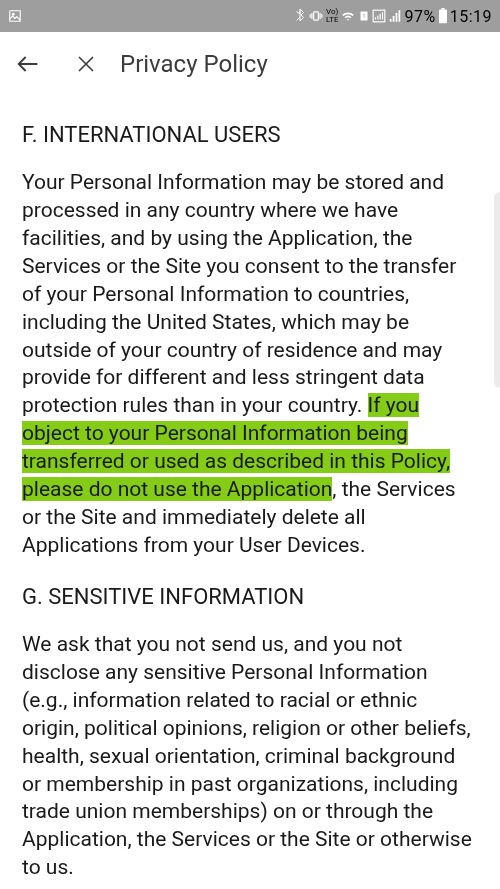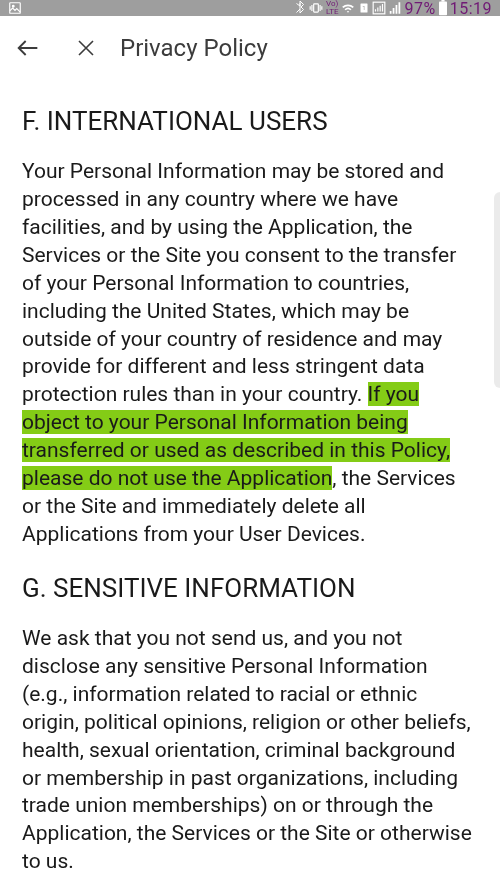--- a/index.html
+++ b/index.html
@@ -1,20 +1,20 @@
 <!DOCTYPE html>
 <html><head>
 <meta charset="utf-8">
 <style>
   * { margin: 0; padding: 0; box-sizing: border-box; }
   html, body { width: 500px; height: 889px; overflow: hidden; font-family: -apple-system, Roboto, "Helvetica Neue", Arial, sans-serif; background: #ffffff; }
   .status-bar {
-    height: 16px;
+    height: 32px;
     background: #9e9e9e;
-    color: #701a75;
+    color: #000000;
     display: flex;
     align-items: center;
     justify-content: flex-end;
     padding: 0 8px;
     font-size: 16px;
     gap: 2px;
   }
   .status-bar .sb-left-icon { margin-right: auto; font-size:14px; }
   .status-bar span { display:inline-flex; align-items:center; }
   .sb-icon { font-size: 14px; line-height:1; }
@@ -36,21 +36,21 @@
   .app-bar .title {
     font-size: 24px;
     color: #3c3c3c;
     margin-left: -4px;
   }
   .content {
     padding: 14px 22px 0 22px;
     color: #1a1a1a;
   }
   .section-heading {
-    font-size: 26px;
+    font-size: 22px;
     font-weight: 400;
     margin-top: 12px;
     margin-bottom: 22px;
   }
   .para {
     font-size: 21px;
     line-height: 1.33;
     margin-bottom: 24px;
     font-weight: 400;
   }

